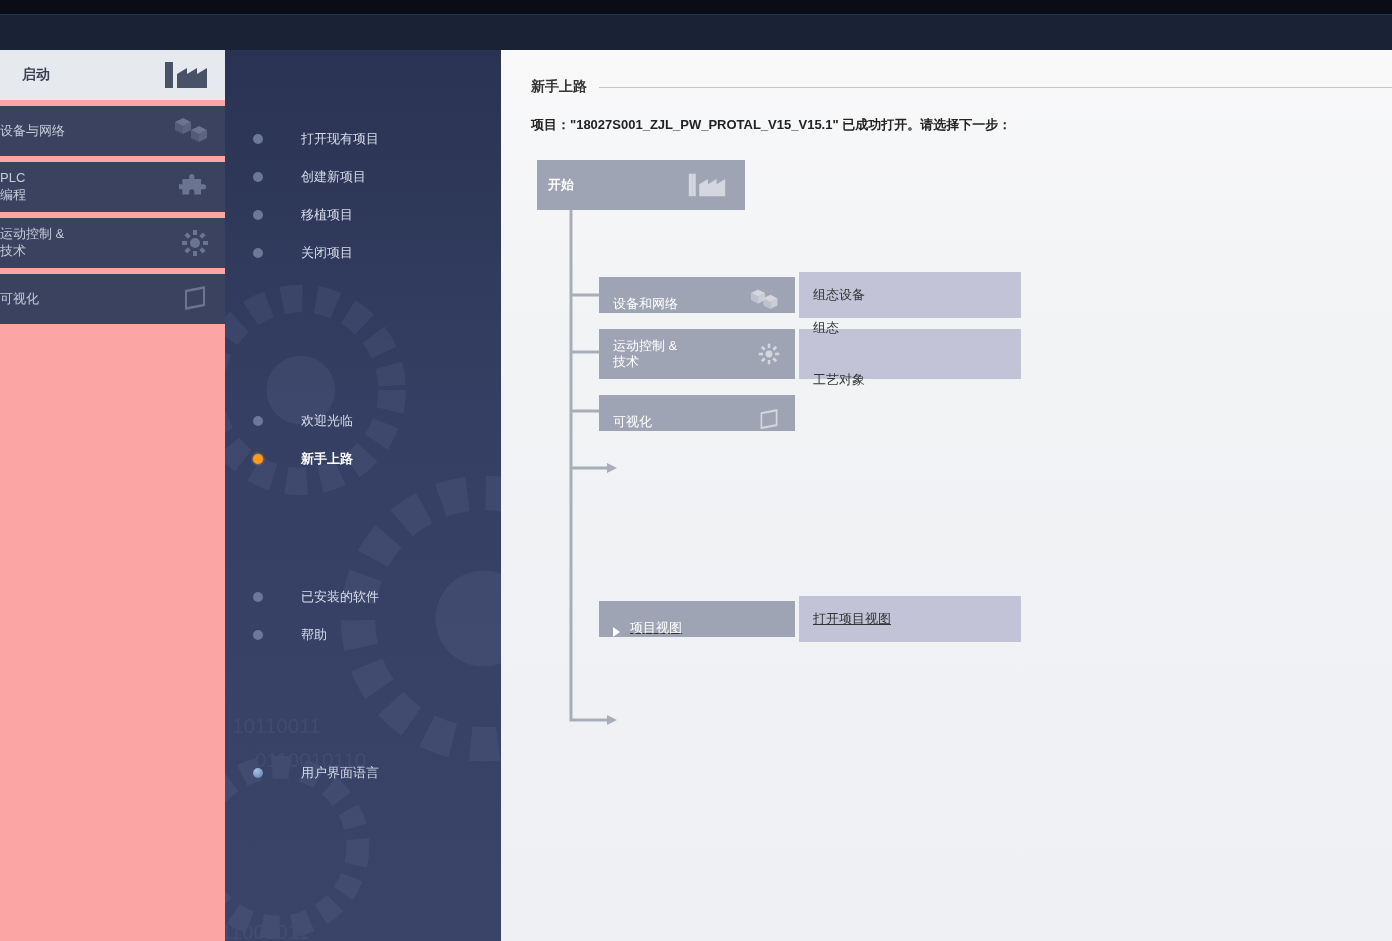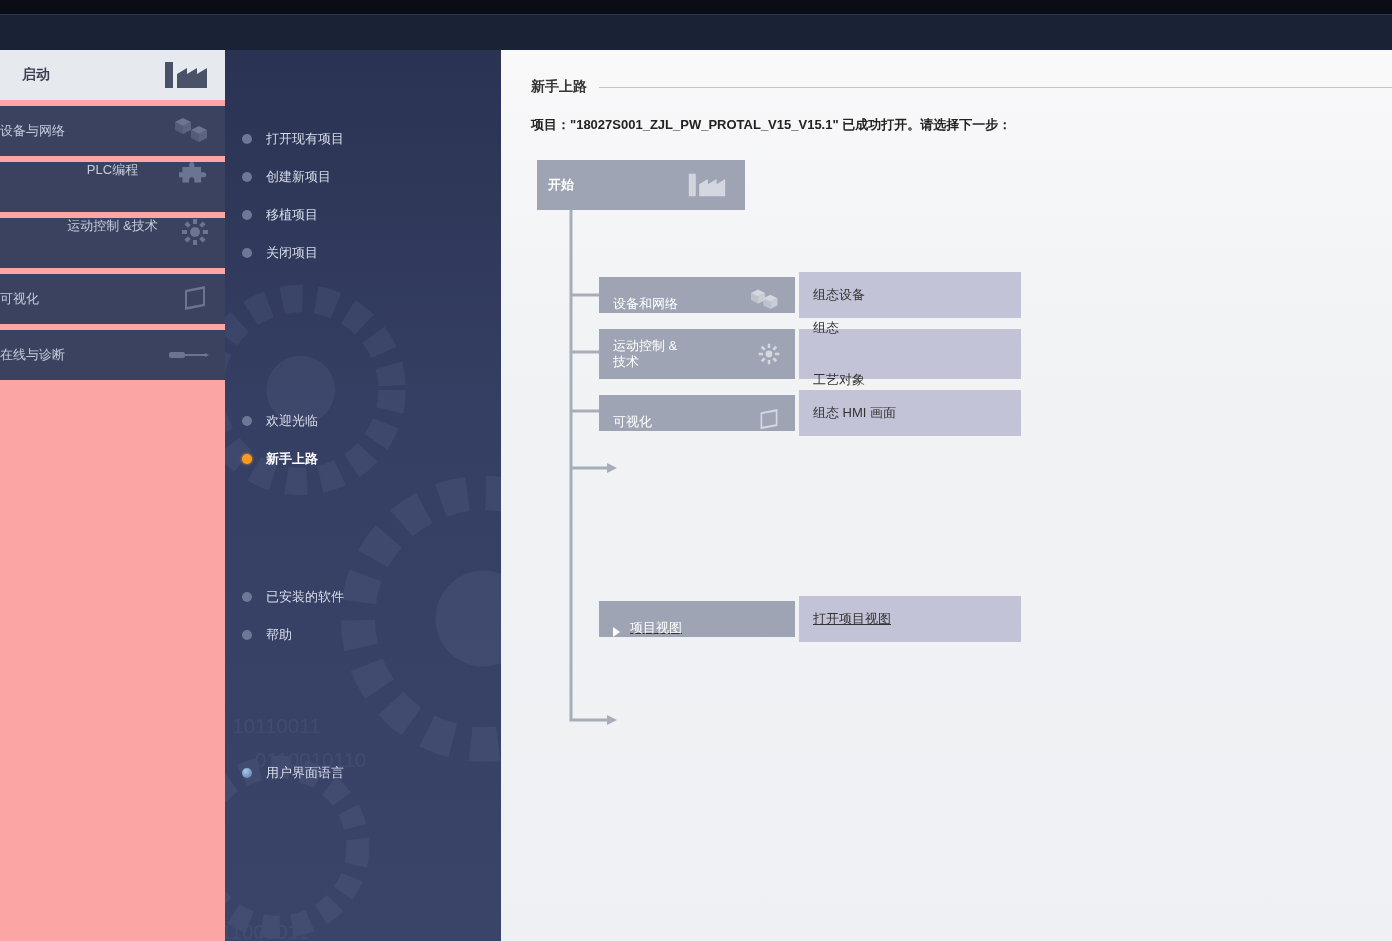--- a/index.html
+++ b/index.html
@@ -18,34 +18,34 @@
 .sidebar-left { width: 225px; background: #fca5a5; display: flex; flex-direction: column; }
 .start-tile {
   height: 50px; background: #e6e9ee; color: #3a3f52; font-weight: bold;
   display: flex; align-items: center; padding-left: 22px; position: relative; font-size: 14px;
 }
 .start-tile .ic { position: absolute; right: 16px; }
 .nav-tile {
   height: 50px; background: #3b4260; color: #c5cbd8; margin-top: 6px;
   display: flex; align-items: center; position: relative; cursor: pointer;
 }
-.nav-tile.two { flex-direction: row; align-items: flex-start; justify-content: center; line-height: 1.3; }
+.nav-tile.two { flex-direction: column; align-items: flex-start; justify-content: center; line-height: 1.3; }
 .nav-tile .ic { position: absolute; right: 16px; }
 .sidebar-mid {
   width: 276px; background: linear-gradient(180deg,#2a3352 0%,#353f63 40%,#3a4468 100%);
   position: relative; padding-top: 70px; overflow: hidden;
 }
 .gear-bg {
   position: absolute; top: 180px; left: -60px; width: 500px; height: 800px;
   opacity: 0.11; pointer-events: none;
 }
 .gear-bg svg { width: 100%; height: 100%; }
 .menu-item {
-  display: flex; align-items: center; padding: 10px 0 10px 17px; cursor: pointer;
-  color: #d8ddea; font-size: 13px; position: relative; z-index: 2;
+  display: flex; align-items: center; padding: 10px 0 10px 28px; cursor: pointer;
+  color: #d8ddea; font-size: 13px; position: relative; z-index: 2; gap: 24px;
 }
 .menu-item .bullet { width: 10px; height: 10px; border-radius: 50%; background: #6d7797; margin-right: 14px; flex-shrink: 0; }
 .menu-item.active .bullet { background: #ff9a1f; box-shadow: 0 0 3px #ff9a1f; }
 .menu-item.active { color: #fff; font-weight: bold; }
 .menu-item.globe .bullet { background: radial-gradient(circle at 35% 30%,#a8c4e8,#5a7aa8); }
 .spacer-1 { height: 130px; }
 .spacer-2 { height: 100px; }
 .spacer-3 { height: 100px; }
 .content {
   flex: 1; background: linear-gradient(180deg,#f9f9fa 0%,#f2f3f5 30%,#eef0f3 100%);
@@ -157,32 +157,20 @@
       <span class="ic">
         <svg width="28" height="26" viewBox="0 0 28 26">
             <g fill="#6b7490">
               <polygon points="4,4 24,0 24,20 4,24"></polygon>
               <polygon points="6,6 22,3 22,18 6,21" fill="#3b4260"></polygon>
             </g>
           </svg>
       </span>
     </div>
 
-    <div class="nav-tile">
-      <span>在线与诊断</span>
-      <span class="ic">
-        <svg width="40" height="20" viewBox="0 0 40 20">
-            <g fill="#6b7490">
-              <rect x="0" y="7" width="16" height="6" rx="2"></rect>
-              <rect x="16" y="9" width="20" height="2"></rect>
-              <polygon points="36,8 40,10 36,12"></polygon>
-            </g>
-          </svg>
-      </span>
-    </div>
   </div>
 
   <div class="sidebar-mid">
     <div class="gear-bg">
       <svg viewBox="0 0 400 700">
           <g fill="#8a94b8">
             <circle cx="100" cy="140" r="80" fill="none" stroke="#8a94b8" stroke-width="24" stroke-dasharray="18 12"></circle>
             <circle cx="100" cy="140" r="30"></circle>
             <circle cx="260" cy="340" r="110" fill="none" stroke="#8a94b8" stroke-width="30" stroke-dasharray="24 16"></circle>
             <circle cx="260" cy="340" r="42"></circle>
@@ -337,23 +325,20 @@
             <span>可视化</span>
             <span class="ic">
               <svg width="24" height="22" viewBox="0 0 28 26">
                   <g fill="#d4d7df">
                     <polygon points="4,4 24,0 24,20 4,24"></polygon>
                     <polygon points="6,6 22,3 22,18 6,21" fill="#9ea4b3"></polygon>
                   </g>
                 </svg>
             </span>
           </div>
-          <div class="step-desc">
-            <span>组态 HMI 画面</span>
-          </div>
         </div>
 
         <div class="flow-row final">
           <div class="step-card">
             <span class="play"></span>
             <span>项目视图</span>
           </div>
           <div class="step-desc">
             <span>打开项目视图</span>
           </div>

